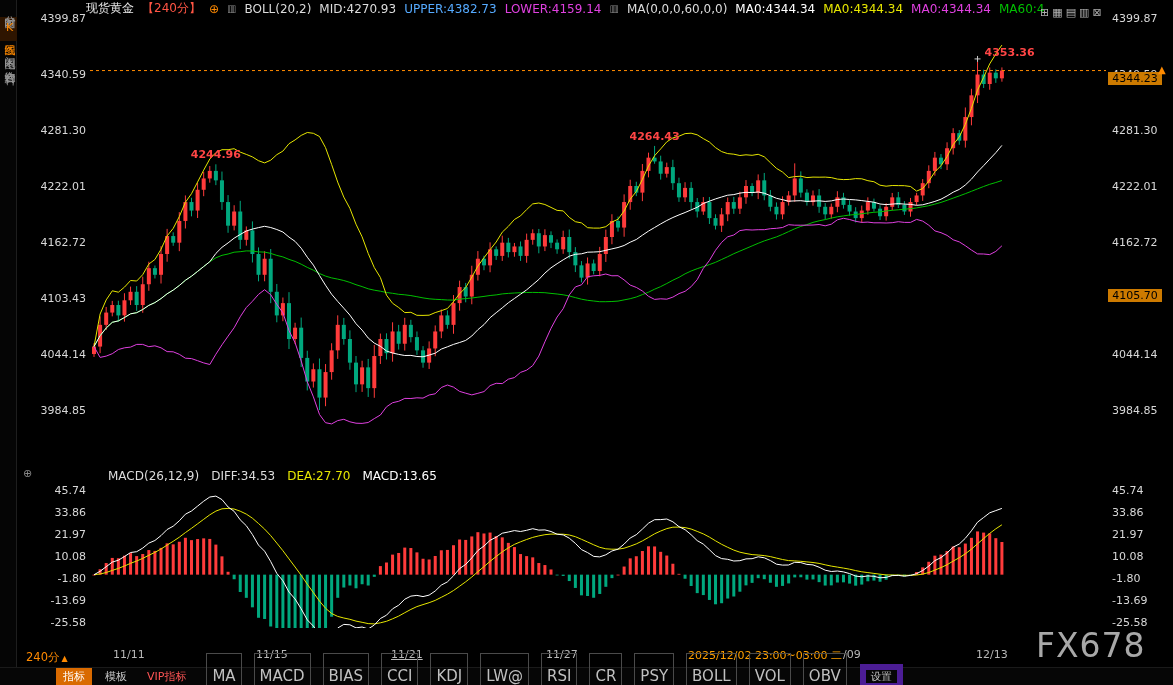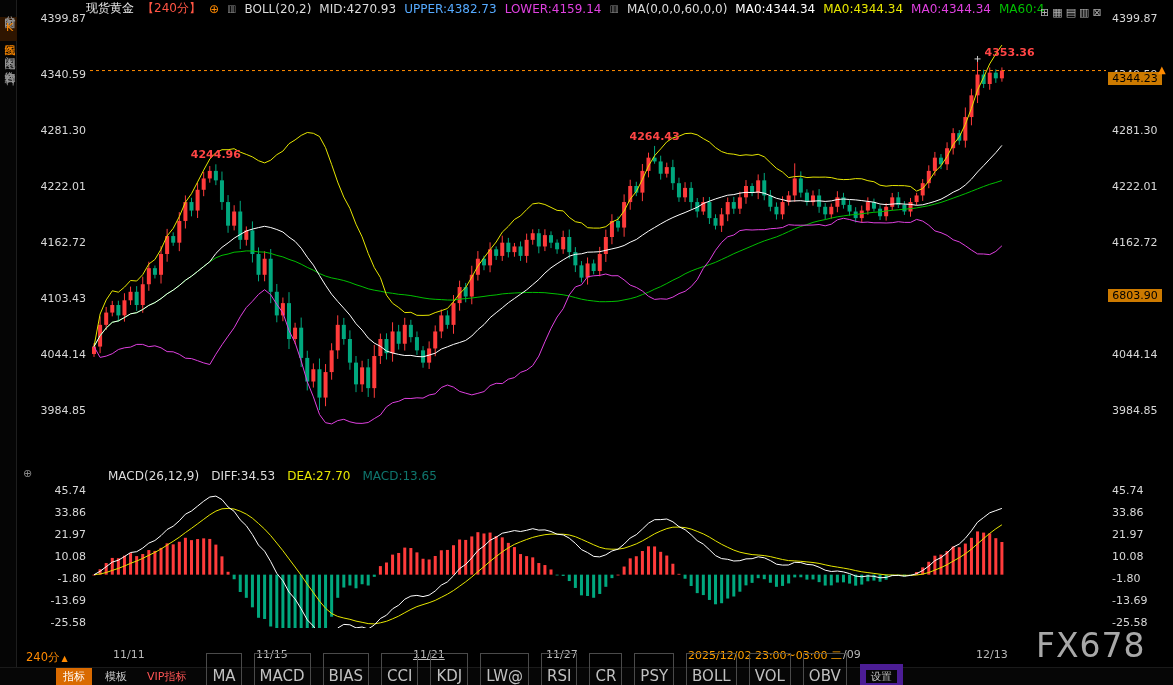--- a/index.html
+++ b/index.html
@@ -16,21 +16,21 @@
   #winicons{position:absolute;left:1040px;top:1px;z-index:6;}
   #winicons span{color:#b0b0b0;font-size:11px;margin-right:3px;cursor:pointer;}
   
   #sidebar{position:absolute;left:0;top:0;width:16px;height:100%;background:#050505;
            border-right:1px solid #1e1e1e;z-index:6;}
   .side-item{writing-mode:vertical-lr;text-orientation:upright;font-size:11px;color:#9a9a9a;
              margin:3px 0;padding:4px 1px;letter-spacing:1px;cursor:pointer;}
   .side-item.active{color:#ff8a00;background:#2e1500;}
   
   #macdlegend{position:absolute;left:92px;top:469px;display:flex;gap:12px;font-size:12px;z-index:5;}
-  .m-name{color:#dcdcdc;margin-left:16px;} .m-diff{color:#dcdcdc;} .m-dea{color:#e6e600;} .m-macd{color:#0f766e;}
+  .m-name{color:#dcdcdc;margin-left:16px;} .m-diff{color:#dcdcdc;} .m-dea{color:#e6e600;} .m-macd{color:#ffffff;}
   
   #xaxis{position:absolute;left:0;top:648px;width:100%;height:14px;z-index:5;}
   #xaxis span{position:absolute;top:0;font-size:11px;}
   #periodsel{position:absolute;left:26px;top:650px;color:#ff8a00;font-size:11.5px;z-index:6;cursor:pointer;}
   #periodsel .arrow{font-size:8px;margin-left:2px;}
   
   #badge-last,#badge-secondary{position:absolute;left:1108px;width:54px;height:13px;background:#cc7a00;
       color:#000;font-size:11px;line-height:13px;text-align:center;z-index:5;}
   #arrow-latest{position:absolute;left:1158px;color:#ff8a00;font-size:10px;z-index:5;cursor:pointer;}
   #panel-toggle{position:absolute;left:23px;top:467px;color:#888;font-size:11px;z-index:5;cursor:pointer;}
@@ -586,32 +586,32 @@
   <div id="macdlegend">
     <span class="m-name">MACD(26,12,9)</span>
     <span class="m-diff">DIFF:34.53</span>
     <span class="m-dea">DEA:27.70</span>
     <span class="m-macd">MACD:13.65</span>
   </div>
 
   <div id="xaxis">
       <span style="left: 113px; color: rgb(184, 184, 184);">11/11</span>
       <span style="left: 256px; color: rgb(184, 184, 184);">11/15</span>
-      <span style="left: 413px; color: rgb(184, 184, 184); text-decoration: underline;">11/21</span>
+      <span style="left: 391px; color: rgb(184, 184, 184); text-decoration: underline;">11/21</span>
       <span style="left: 546px; color: rgb(184, 184, 184);">11/27</span>
       <span style="left: 688px; color: rgb(255, 160, 0);">2025/12/02 23:00~03:00 二</span>
       <span style="left: 843px; color: rgb(184, 184, 184);">/09</span>
       <span style="left: 976px; color: rgb(184, 184, 184);">12/13</span>
     </div>
   <div id="periodsel">
     <span>240分</span><span class="arrow">▲</span>
   </div>
 
   <div id="badge-last" style="top: 71.5538px;">4344.23</div>
-  <div id="badge-secondary" style="top: 288.853px;">6803.90</div>
+  <div id="badge-secondary" style="top: 288.853px;">4105.70</div>
   <div id="arrow-latest" style="top: 63.5538px;">▲</div>
   <div id="panel-toggle">⊕</div>
 
   <div id="bottombar">
     <span id="btabs">
         <span class="tab-active">指标</span>
         <span class="tab-plain">模板</span>
         <span class="tab-vip">VIP指标</span>
       </span>
     <span id="indbtns">

